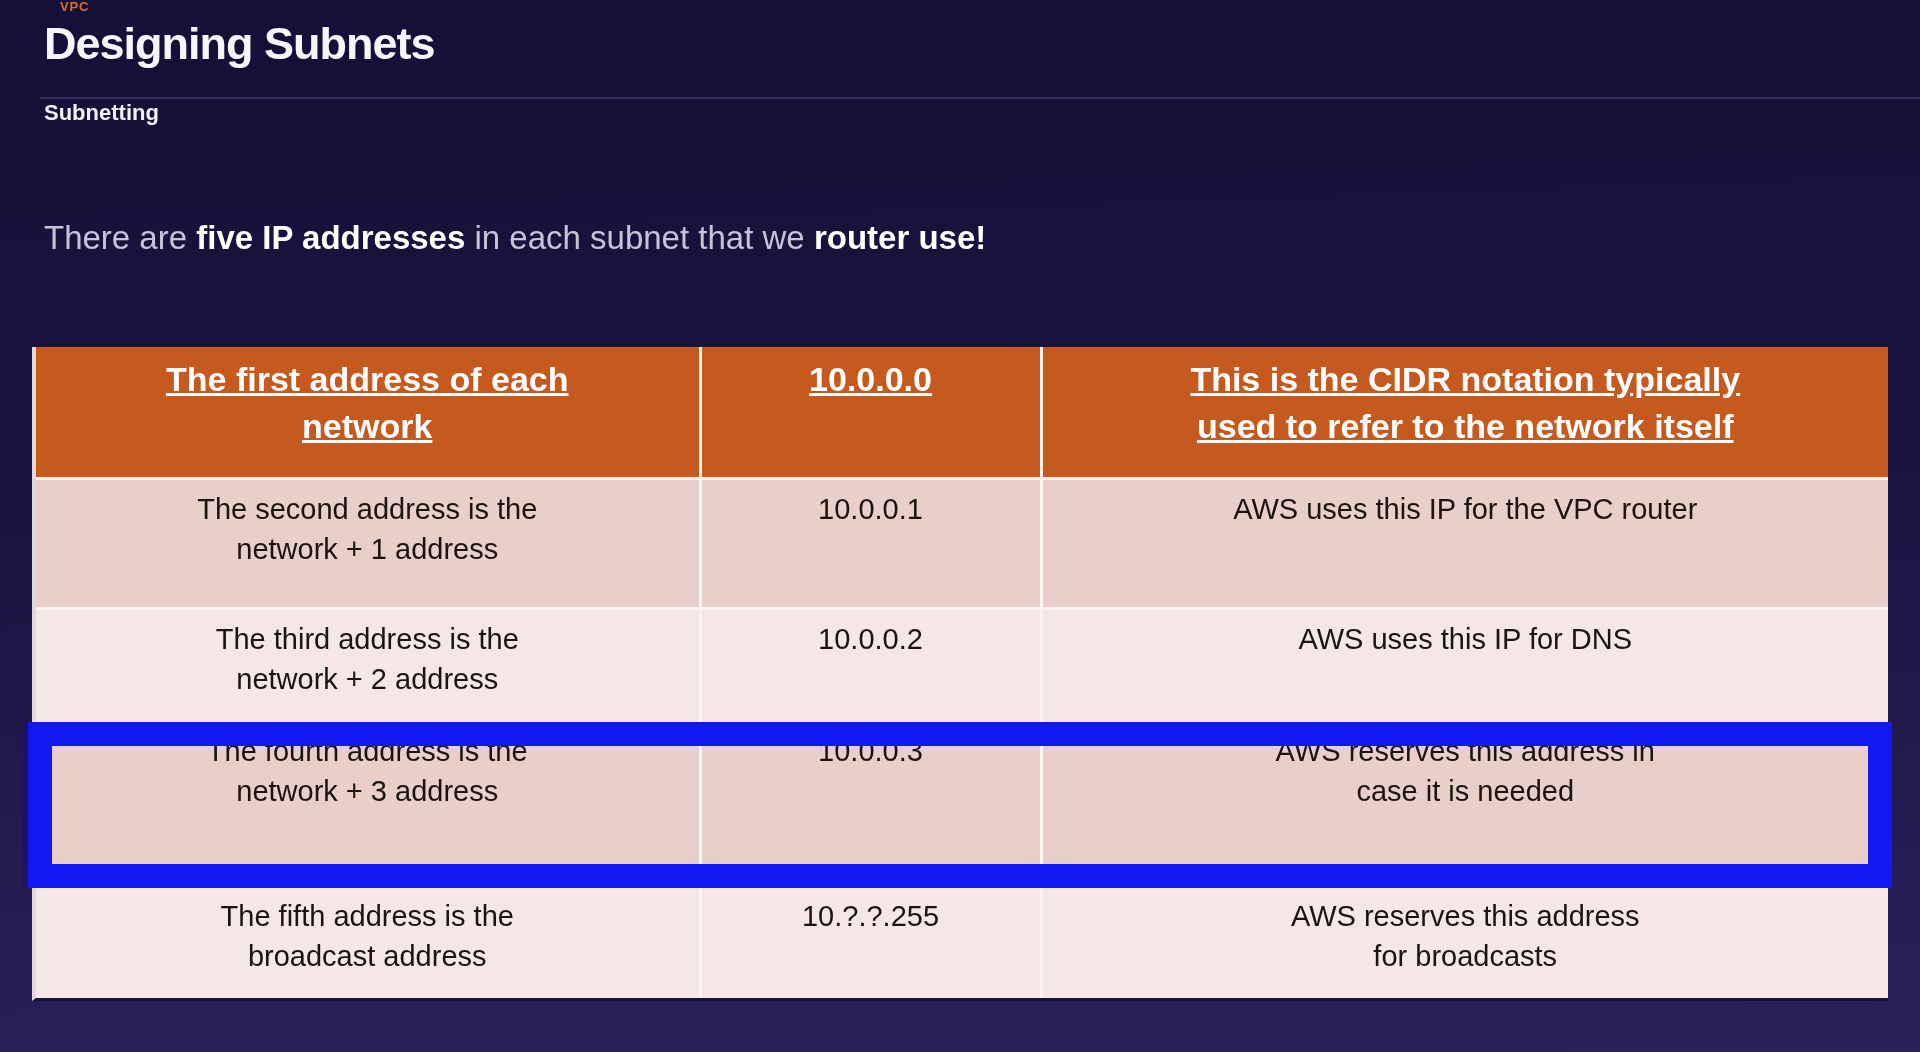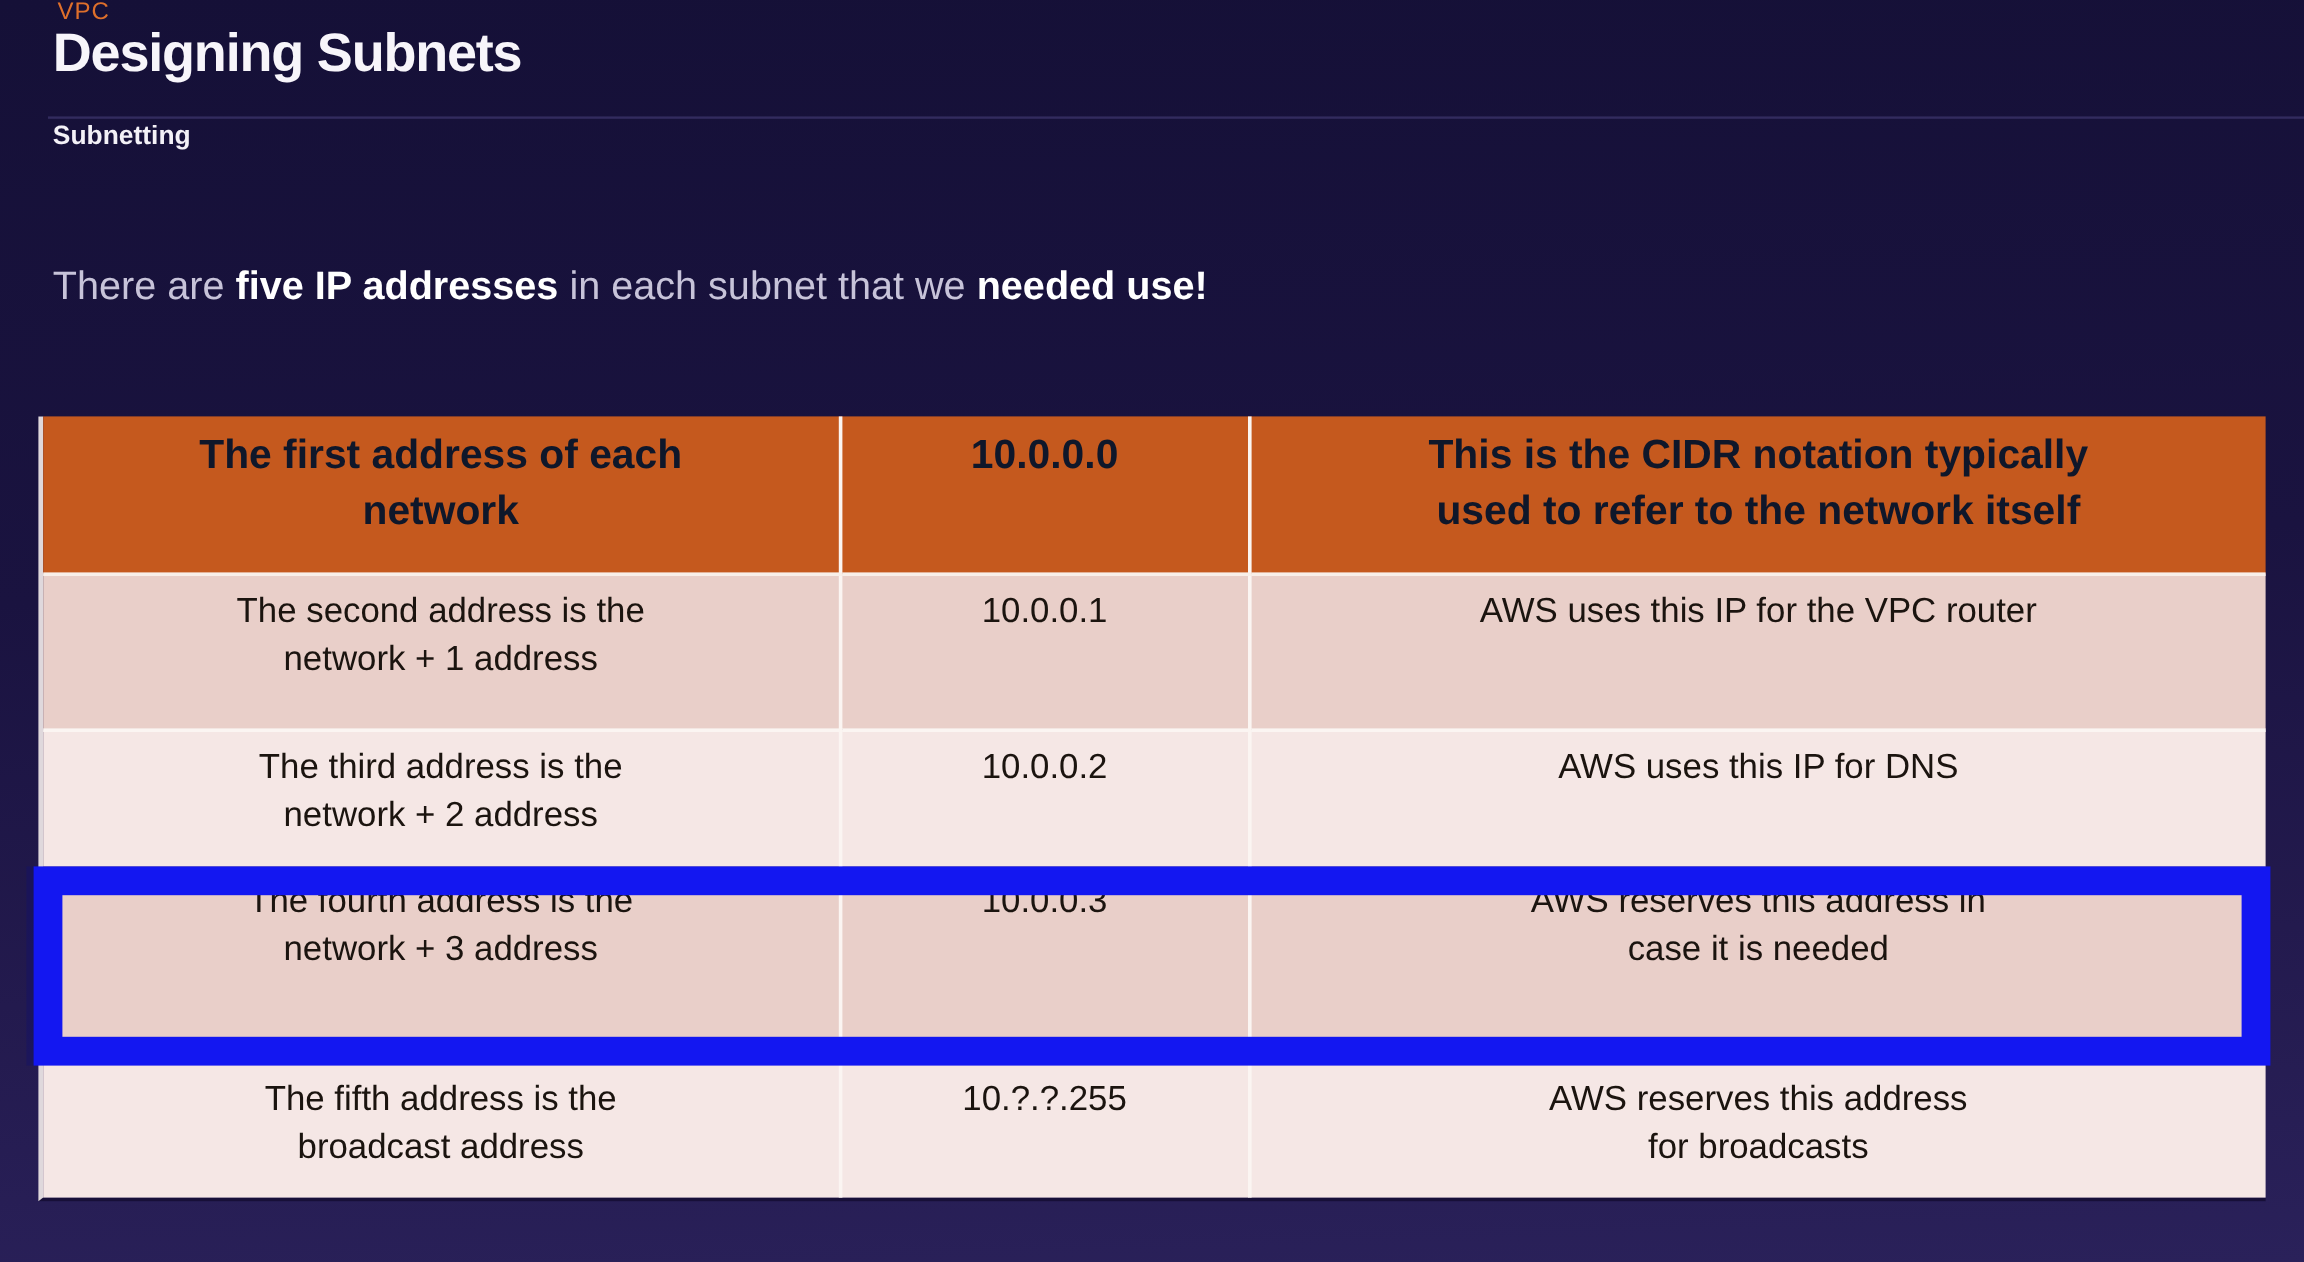--- a/index.html
+++ b/index.html
@@ -7,23 +7,23 @@
   .slide {
     position: relative;
     width: 1920px;
     height: 1052px;
     overflow: hidden;
     background: linear-gradient(178deg, #151037 0%, #1A1340 45%, #231A4E 75%, #2A215A 100%);
     font-family: "Liberation Sans", sans-serif;
   }
   .eyebrow {
     position: absolute;
-    left: 48px; top: -1px;
-    font-size: 20px;
-    font-weight: 400;
+    left: 60px; top: -1px;
+    font-size: 13px;
+    font-weight: 700;
     letter-spacing: 0.8px;
     color: #DE6F2B;
   }
   .page-title {
     position: absolute;
     left: 44px; top: 18px;
     font-size: 45px;
     font-weight: 800;
     letter-spacing: -1px;
     color: #F7F5FA;
@@ -72,24 +72,25 @@
     font-size: 29px;
     line-height: 1.38;
     padding: 9px 18px 0 18px;
     color: #1B140F;
     border-right: 3px solid #FBF5F2;
   }
   .ip-table td:last-child { border-right: none; }
   .ip-table tr.hdr td {
     height: 131px;
     background: #C5591E;
-    color: #0f172a;
+    color: #ffffff;
     font-weight: 700;
     font-size: 34px;
     border-bottom: 3px solid #F8EFE9;
+    text-decoration: underline;
   }
   .ip-table tr.r-dark td  { background: #E9CFC9; }
   .ip-table tr.r-light td { background: #F5E7E5; }
   .ip-table tr.row-2 td { height: 130px; border-bottom: 3px solid #FBF5F2; }
   .ip-table tr.row-3 td { height: 114px; margin-top: 44px; }
   .ip-table tr.row-4 td { height: 165px; }
   .ip-table tr.row-5 td { height: 111px; }
 
   .highlight-box {
     position: absolute;
@@ -108,21 +109,21 @@
 <div class="slide">
 
   <div class="eyebrow">VPC</div>
 
   <h1 class="page-title">Designing Subnets</h1>
 
   <div class="divider"></div>
 
   <h2 class="section-subtitle">Subnetting</h2>
 
-  <p class="intro"><span>There are </span><strong>five IP addresses</strong><span> in each subnet that we </span><strong>needed use!</strong></p>
+  <p class="intro"><span>There are </span><strong>five IP addresses</strong><span> in each subnet that we </span><strong>router use!</strong></p>
 
   <div class="table-wrap">
     <table class="ip-table">
       <colgroup>
           <col class="c1">
           <col class="c2">
           <col class="c3">
         </colgroup>
       <tbody>
         <tr class="hdr">

